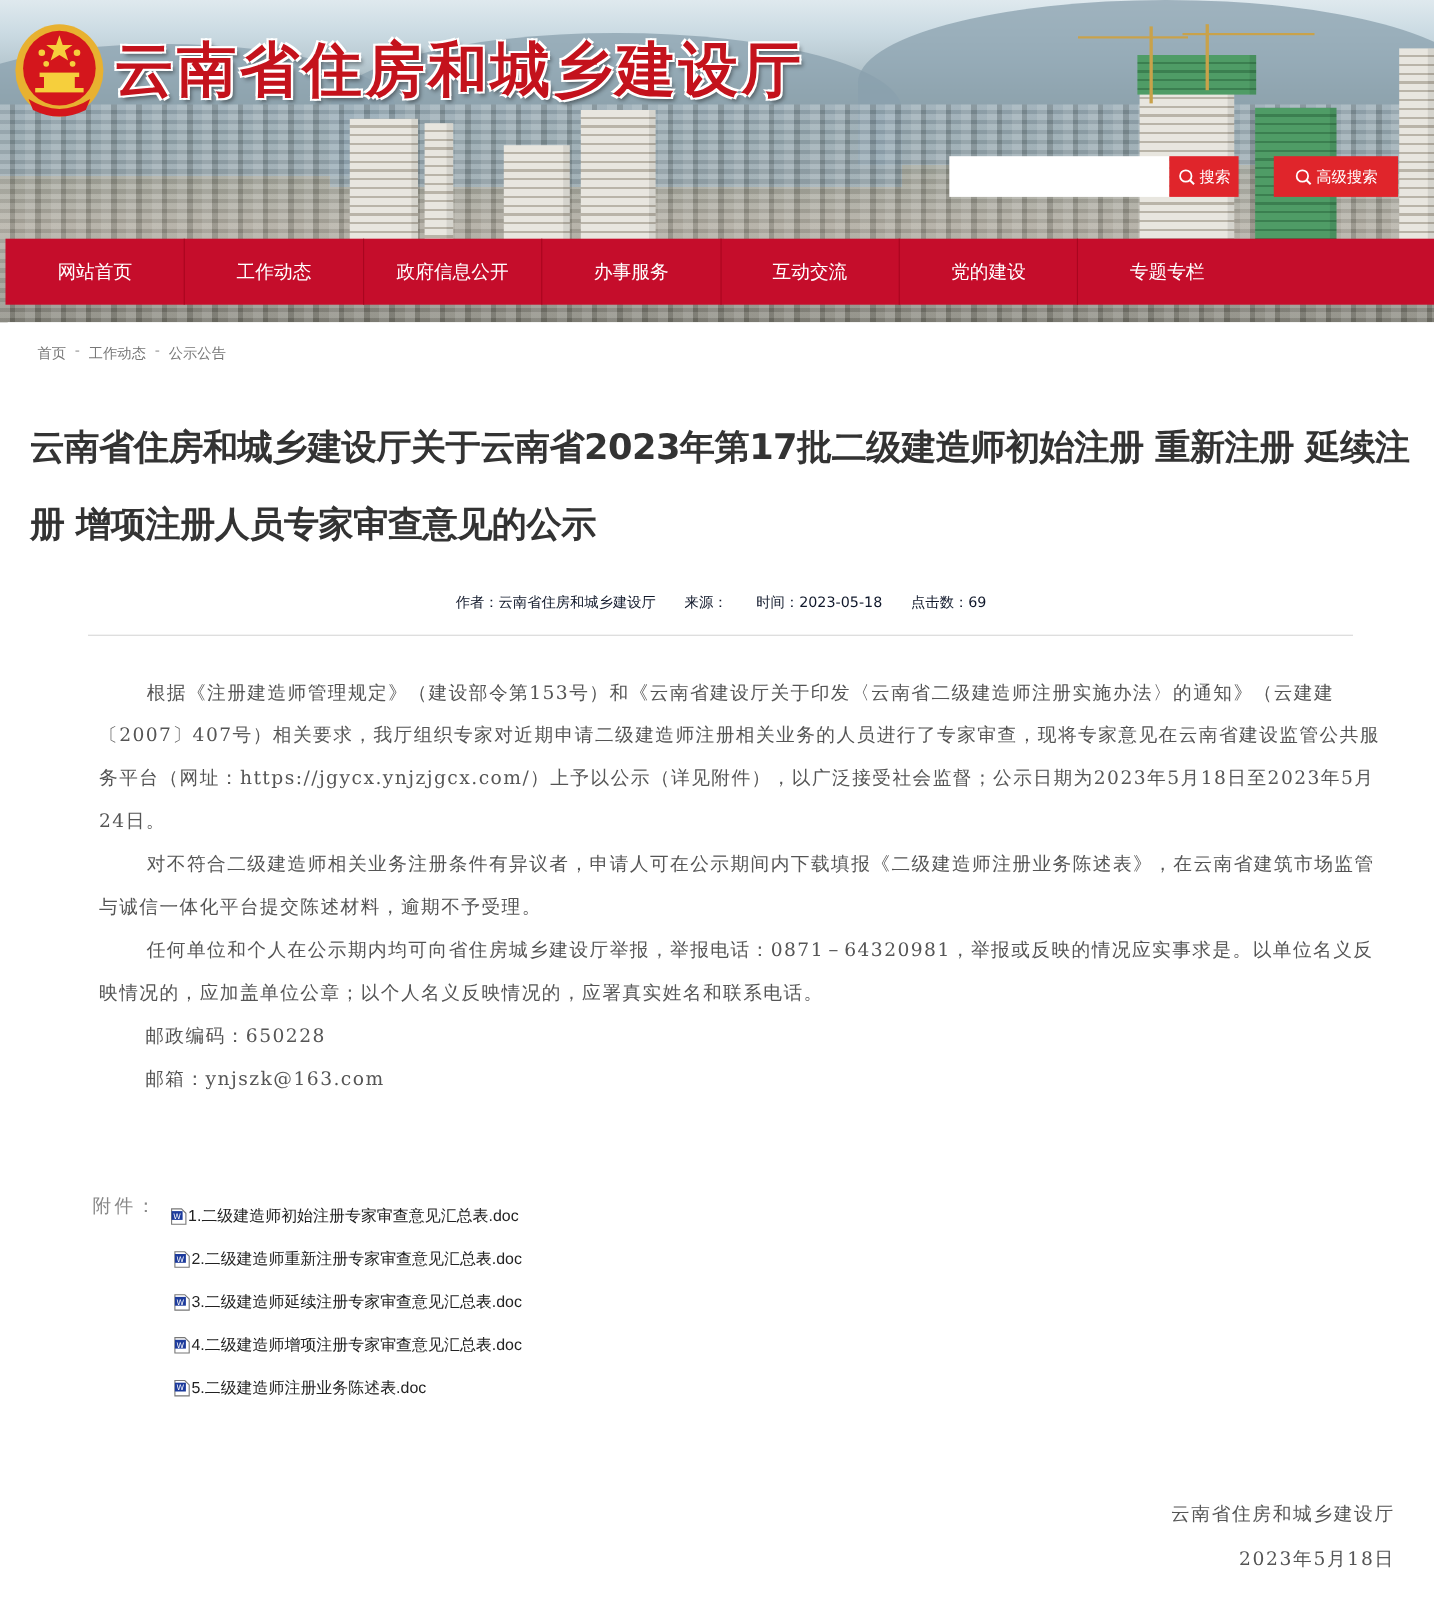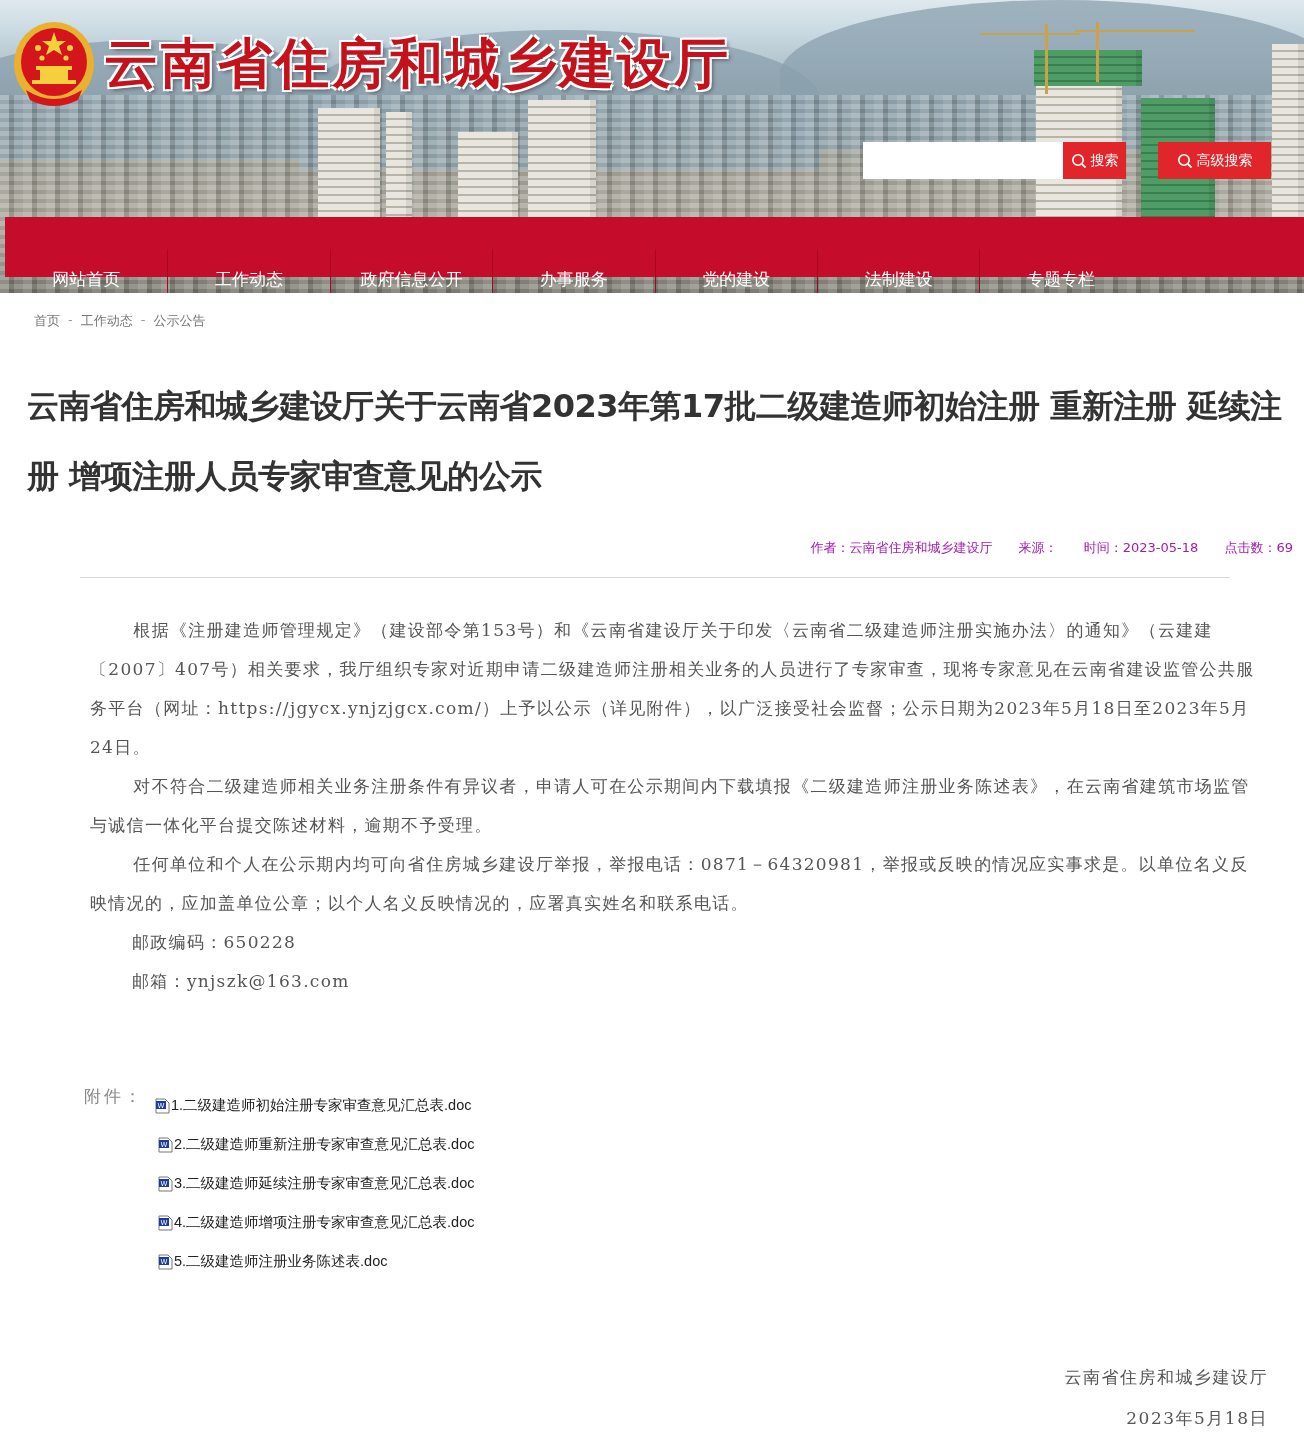--- a/index.html
+++ b/index.html
@@ -44,41 +44,41 @@
   .adv-search-btn { left: 1158px; width: 113px; }
   .search-btn svg, .adv-search-btn svg { width: 16px; height: 16px; }
 
   
   .nav {
     position: absolute; left: 5px; top: 217px; width: 1299px; height: 60px; background: #c50d2b;
     display: flex;
   }
   .nav-item {
     flex: 0 0 162.4px; height: 60px; display: flex; align-items: center; justify-content: center;
-    color: #ffffff; font-size: 17px; border-left: 1px solid #a9061f; cursor: pointer; white-space: nowrap; margin-top: 32px;
+    color: #ffffff; font-size: 17px; border-left: 1px solid #a9061f; cursor: pointer; white-space: nowrap;
   }
   .nav-item:first-child { border-left: none; }
 
   
   .content {
     position: absolute; left: 7px; top: 293px; width: 1297px; height: 1160px; background: #ffffff;
   }
   .breadcrumb {
     position: absolute; left: 27px; top: 19px; font-size: 13px; color: #777777; display: flex; gap: 8px;
   }
   .breadcrumb a { color: #777777; text-decoration: none; }
   .breadcrumb .sep { color: #999999; }
 
   .article-title {
     position: absolute; left: 20px; top: 78px; width: 1260px; text-align: left;
     font-size: 32px; line-height: 70px; color: #333333; letter-spacing: -0.5px;
   }
 
   .meta {
-    position: absolute; left: 0; top: 246px; width: 1297px; text-align: right; font-size: 13px; color: #a21caf;
+    position: absolute; left: 0; top: 246px; width: 1297px; text-align: center; font-size: 13px; color: #0f172a;
   }
   .meta span { margin: 0 11px; }
   .meta-divider {
     position: absolute; left: 73px; top: 284px; width: 1150px; height: 1px; background: #d6d6d6;
   }
 
   .body-text {
     position: absolute; left: 35px; top: 318px; width: 1220px;
     font-family: "DejaVu Serif", "Liberation Serif", serif; font-size: 17px; line-height: 39px;
     color: #555555; letter-spacing: 1.3px;
@@ -157,22 +157,22 @@
     </svg>
     <span>高级搜索</span>
   </button>
 </div>
 
 <nav class="nav">
   <div class="nav-item">网站首页</div>
   <div class="nav-item">工作动态</div>
   <div class="nav-item">政府信息公开</div>
   <div class="nav-item">办事服务</div>
+  <div class="nav-item">互动交流</div>
   <div class="nav-item">党的建设</div>
-  <div class="nav-item">法制建设</div>
   <div class="nav-item">专题专栏</div>
 </nav>
 
 <main class="content">
   <div class="breadcrumb">
     <a>首页</a>
     <span class="sep">-</span>
     <a>工作动态</a>
     <span class="sep">-</span>
     <a>公示公告</a>

